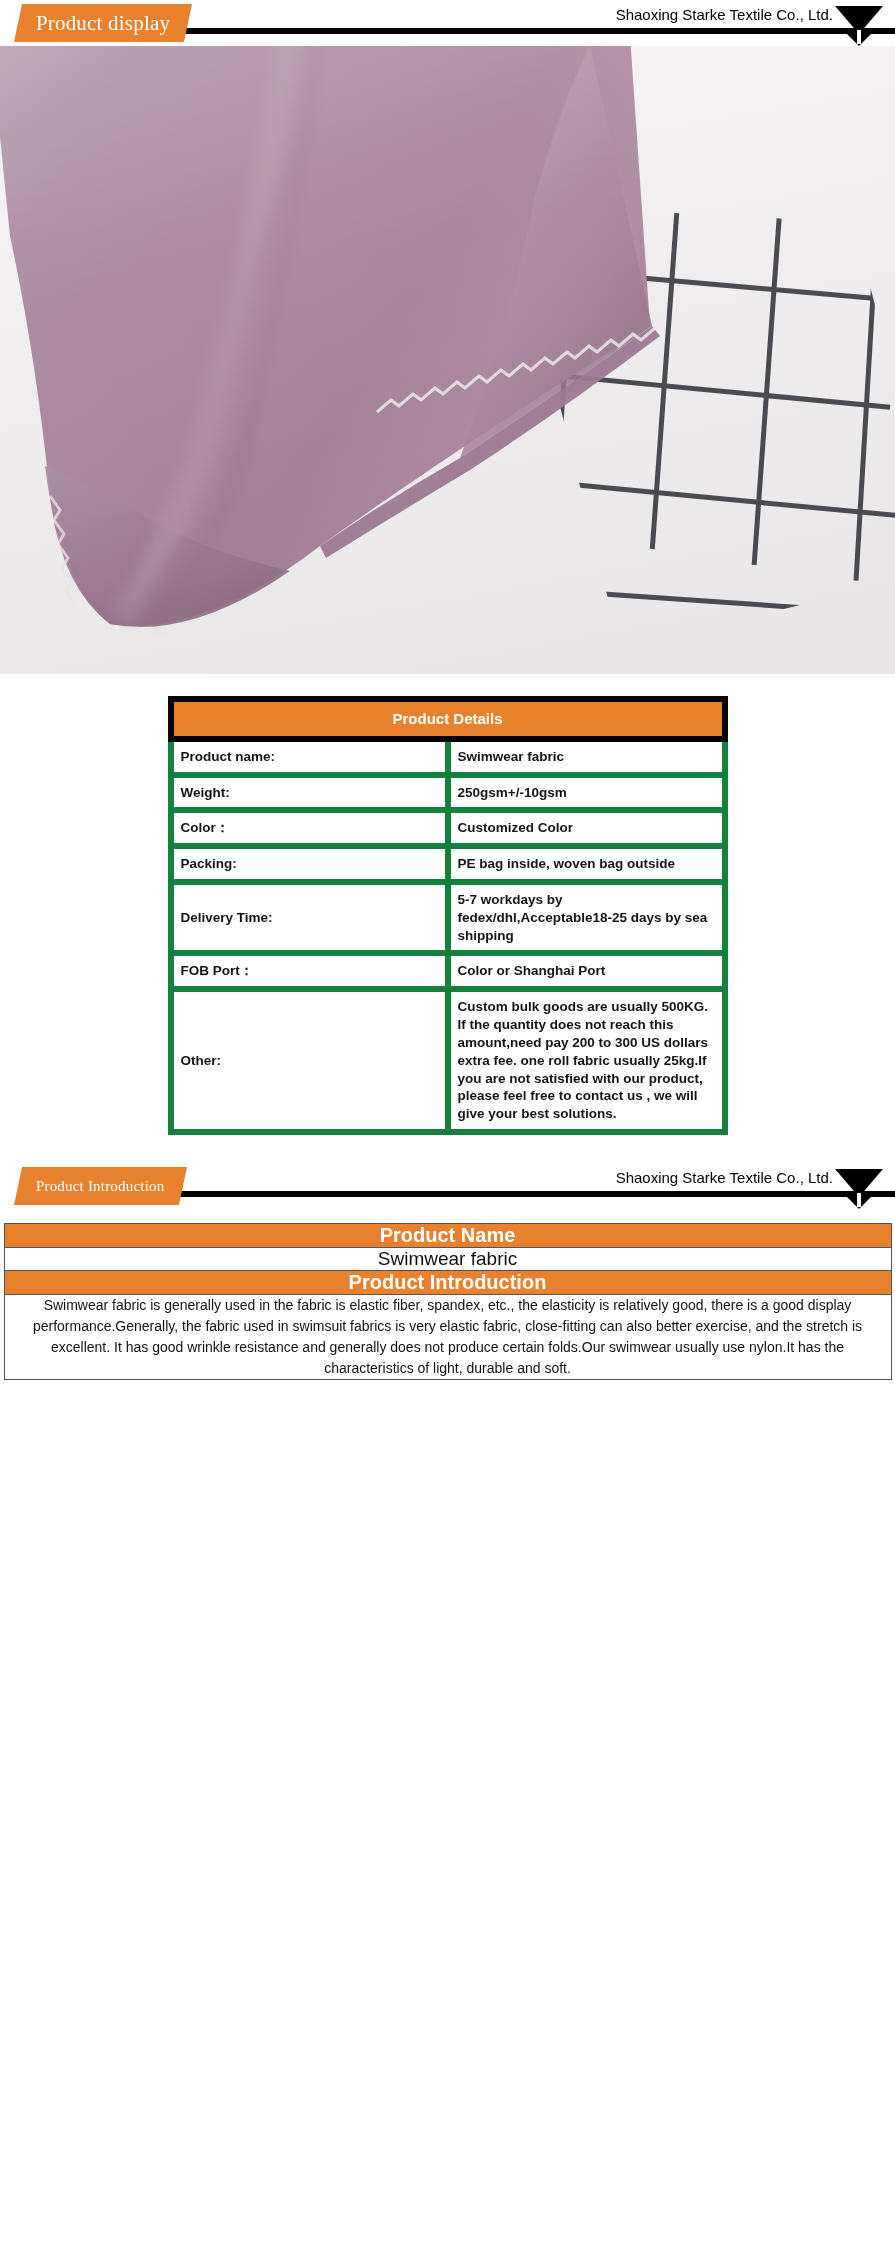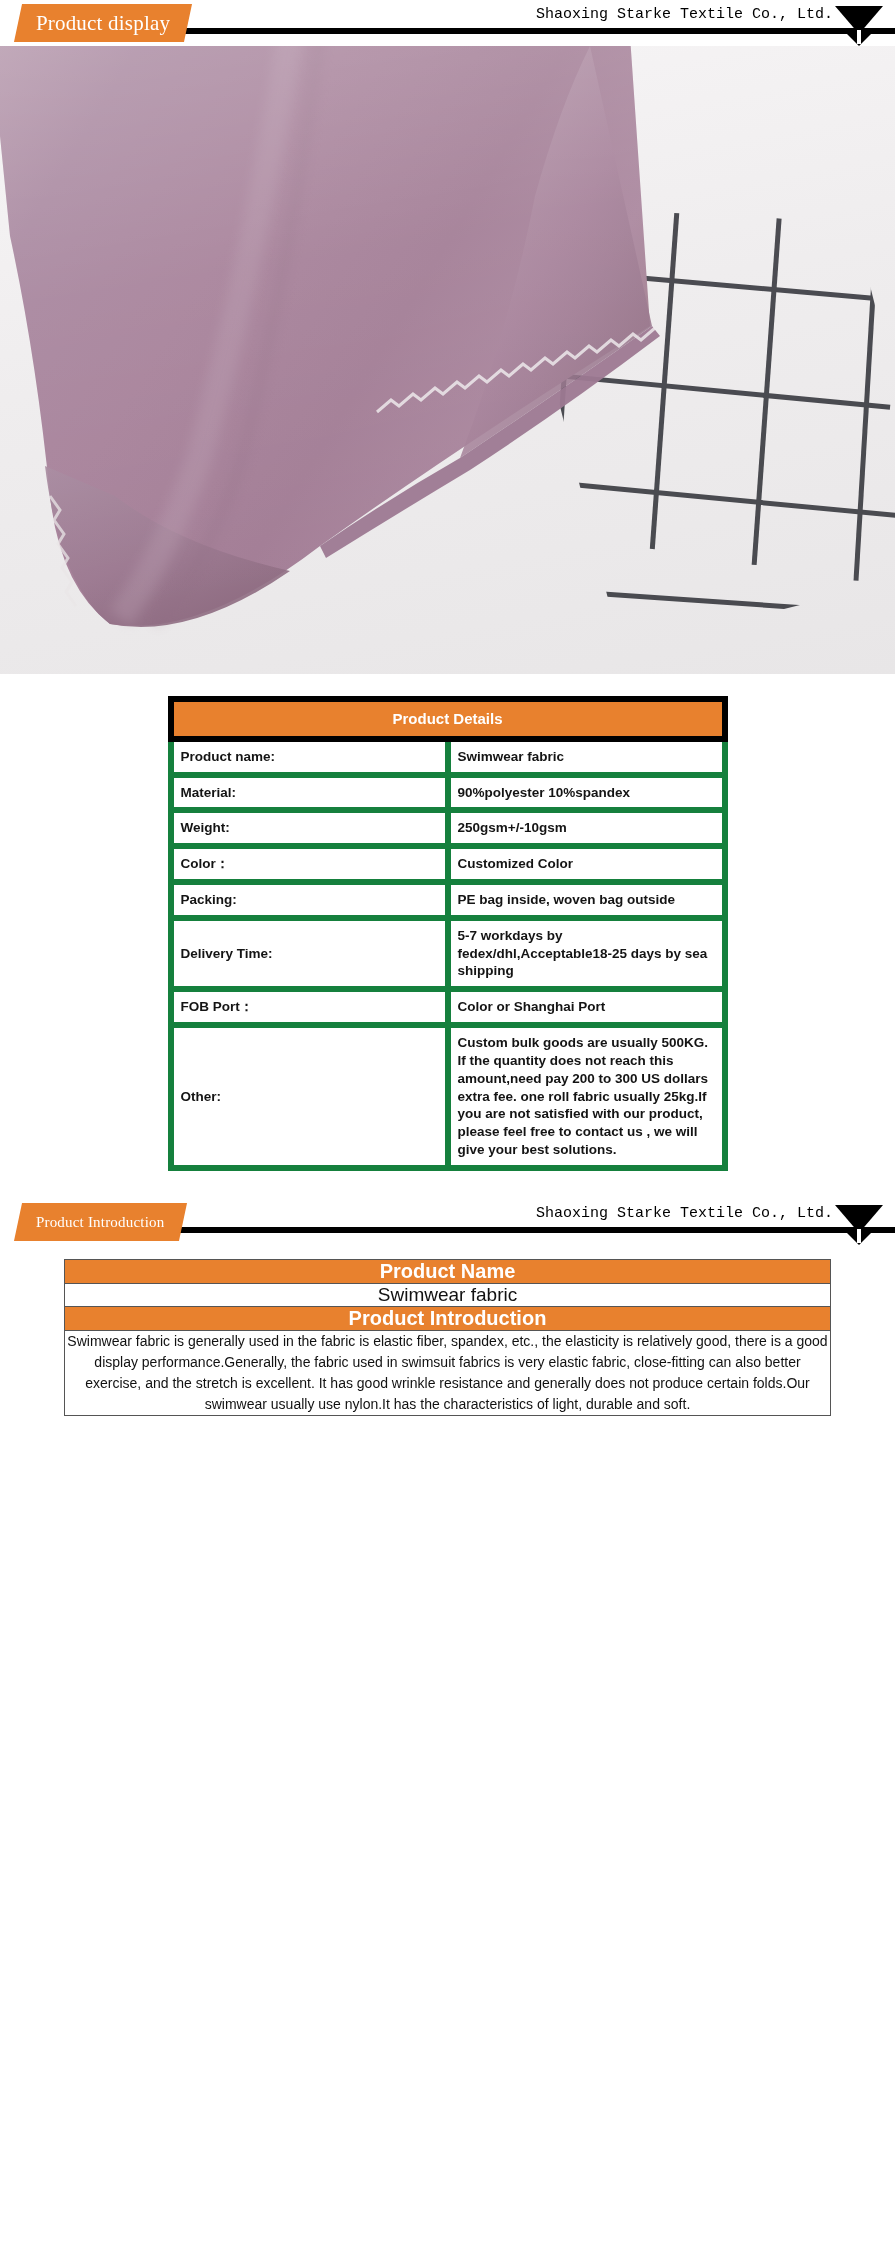--- a/index.html
+++ b/index.html
@@ -30,21 +30,21 @@
     letter-spacing:.2px;
   }
   .tag-lg span{font-size:21px;}
   .tag-sm span{font-size:15px;}
   .banner-rule{
     position:absolute;left:150px;right:0;top:28px;
     height:6px;background:#000;z-index:1;
   }
   .banner-co{
     position:absolute;right:62px;top:6px;
-    font-family:Liberation Mono, monospace;
+    font-family:Liberation Sans, sans-serif;
     font-size:15px;color:#000;white-space:nowrap;z-index:2;
   }
   .banner-tri{
     position:absolute;right:10px;top:4px;width:52px;height:42px;z-index:2;
   }
 
   
   .hero{
     position:relative;width:895px;height:628px;overflow:hidden;
     background:#f2f0f0;
@@ -80,21 +80,21 @@
     background:#E8812E;color:#fff;text-align:center;
     font-size:15px;padding:7px 0;border-color:#000;
   }
   td.k{width:108px;margin-top:20px;}
   td.v{}
   td.mid{vertical-align:middle;}
 
   
   .intro-wrap{width:895px;display:flex;justify-content:center;}
   table.intro{
-    width:767px;border-collapse:collapse;table-layout:fixed;
+    width:888px;border-collapse:collapse;table-layout:fixed;
   }
   table.intro td{border:1px solid #555;padding:0;}
   .i-hdr{
     background:#E8812E;color:#fff;text-align:center;
     font-weight:bold;font-size:20px;padding:12px 0;
   }
   .i-name{
     text-align:center;font-size:19px;color:#111;padding:14px 0;
   }
   .i-body{
@@ -196,24 +196,20 @@
 <div style="height:22px" class="spacer"></div>
 <div class="tbl-wrap">
   <table class="det">
     <tbody>
         <tr>
       <th class="hdr" colspan="2">Product Details</th>
     </tr>
     <tr>
       <td class="k">Product name:</td>
       <td class="v">Swimwear fabric</td>
-    </tr>
-    <tr>
-      <td class="k">Material:</td>
-      <td class="v">90%polyester 10%spandex</td>
     </tr>
     <tr>
       <td class="k">Weight:</td>
       <td class="v">250gsm+/-10gsm</td>
     </tr>
     <tr>
       <td class="k">Color：</td>
       <td class="v">Customized Color</td>
     </tr>
     <tr>

